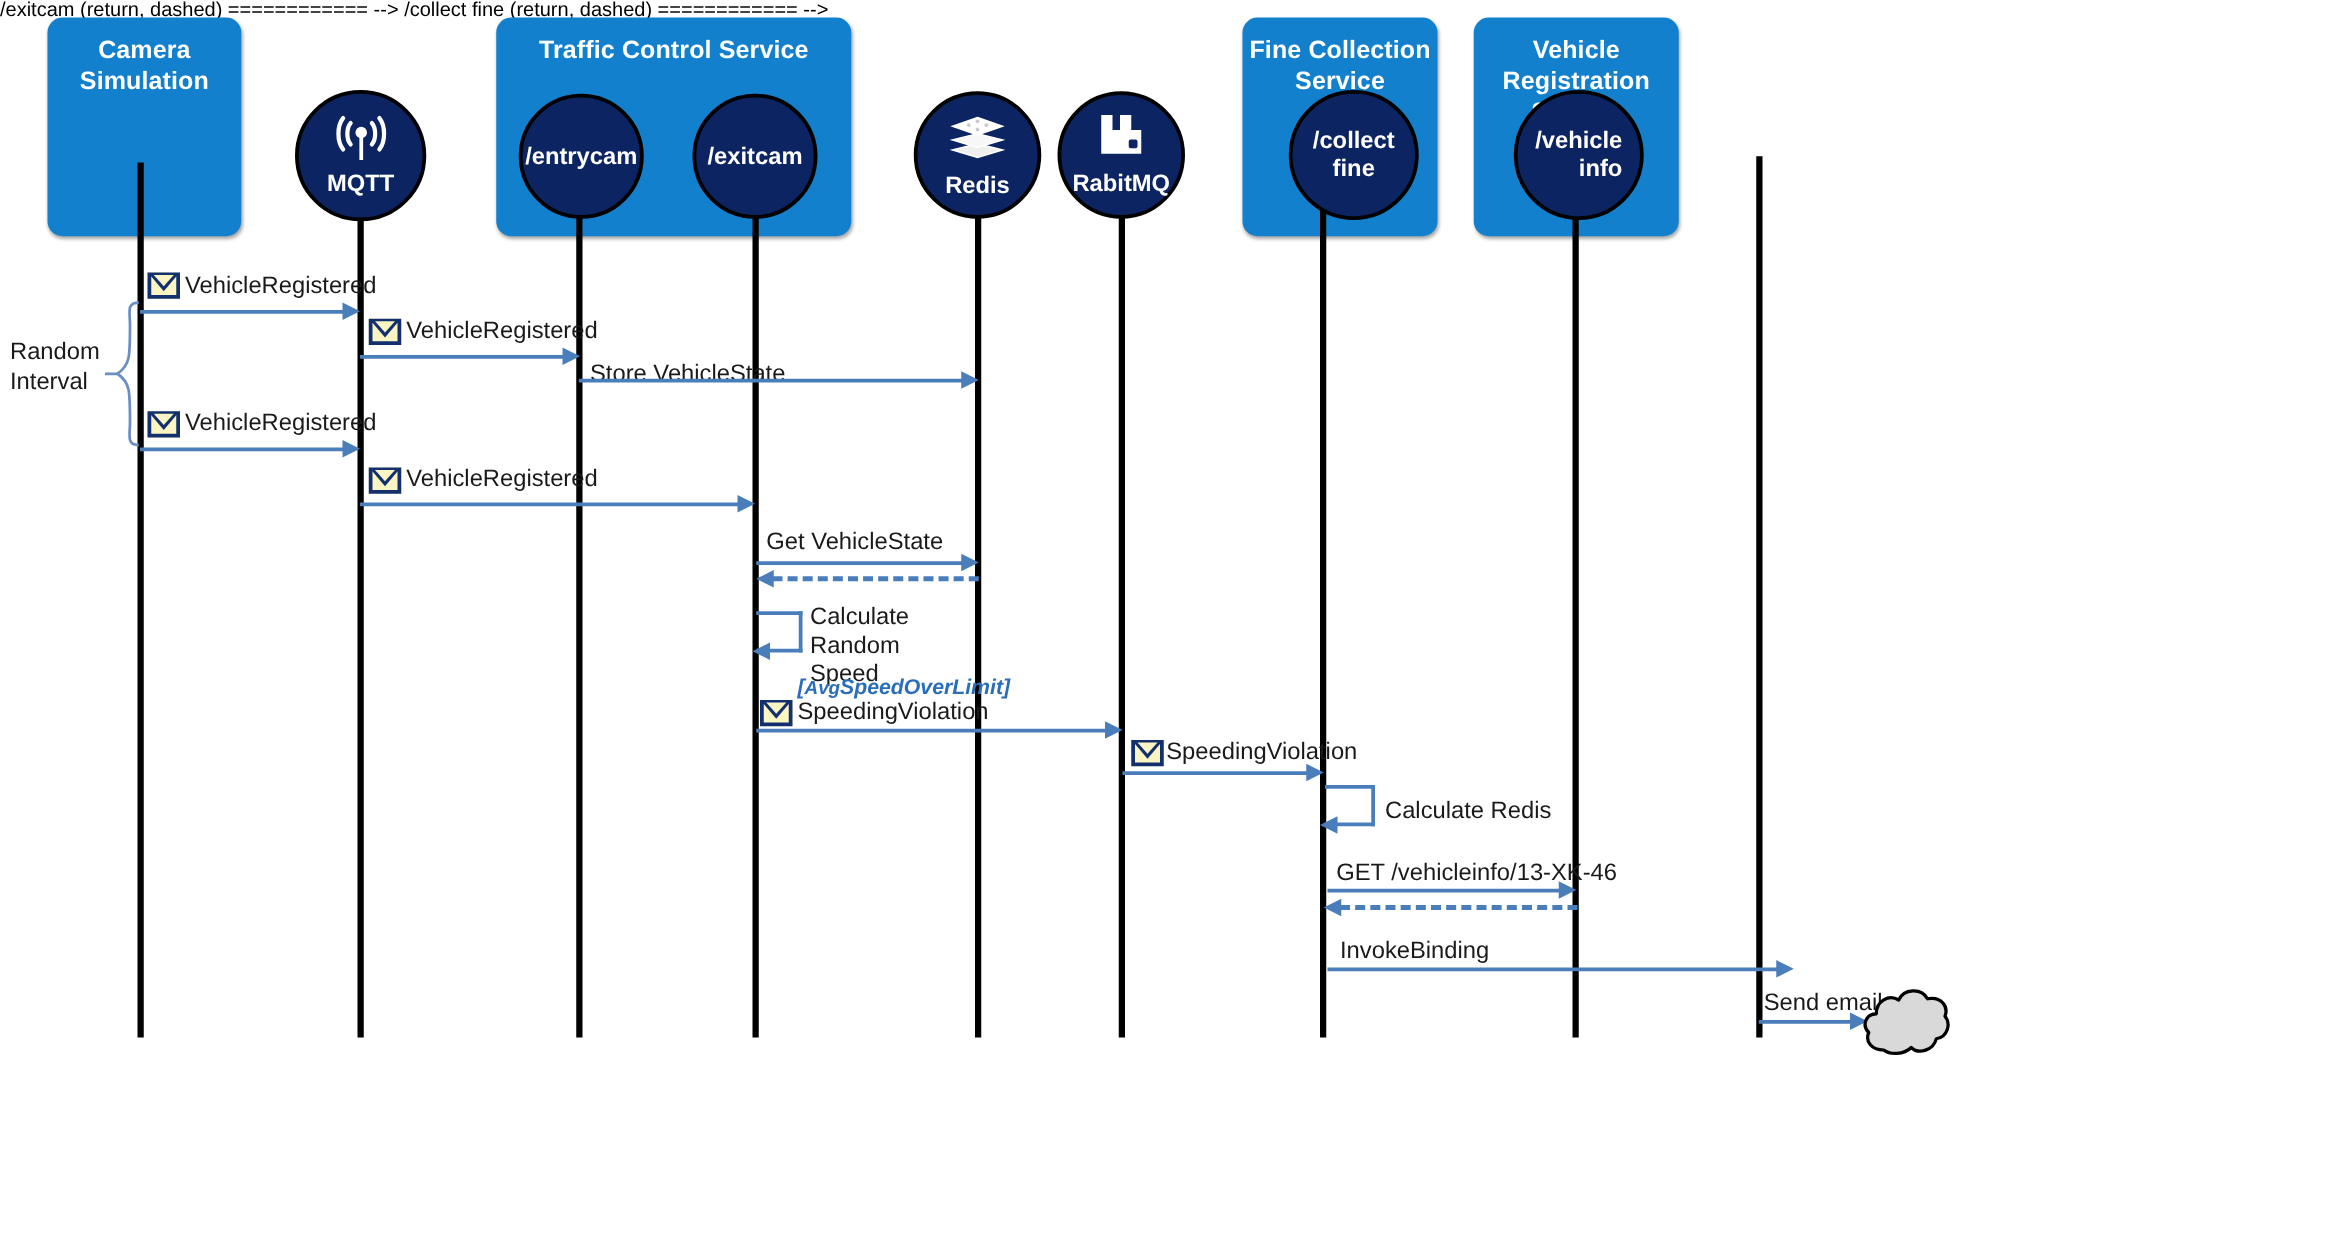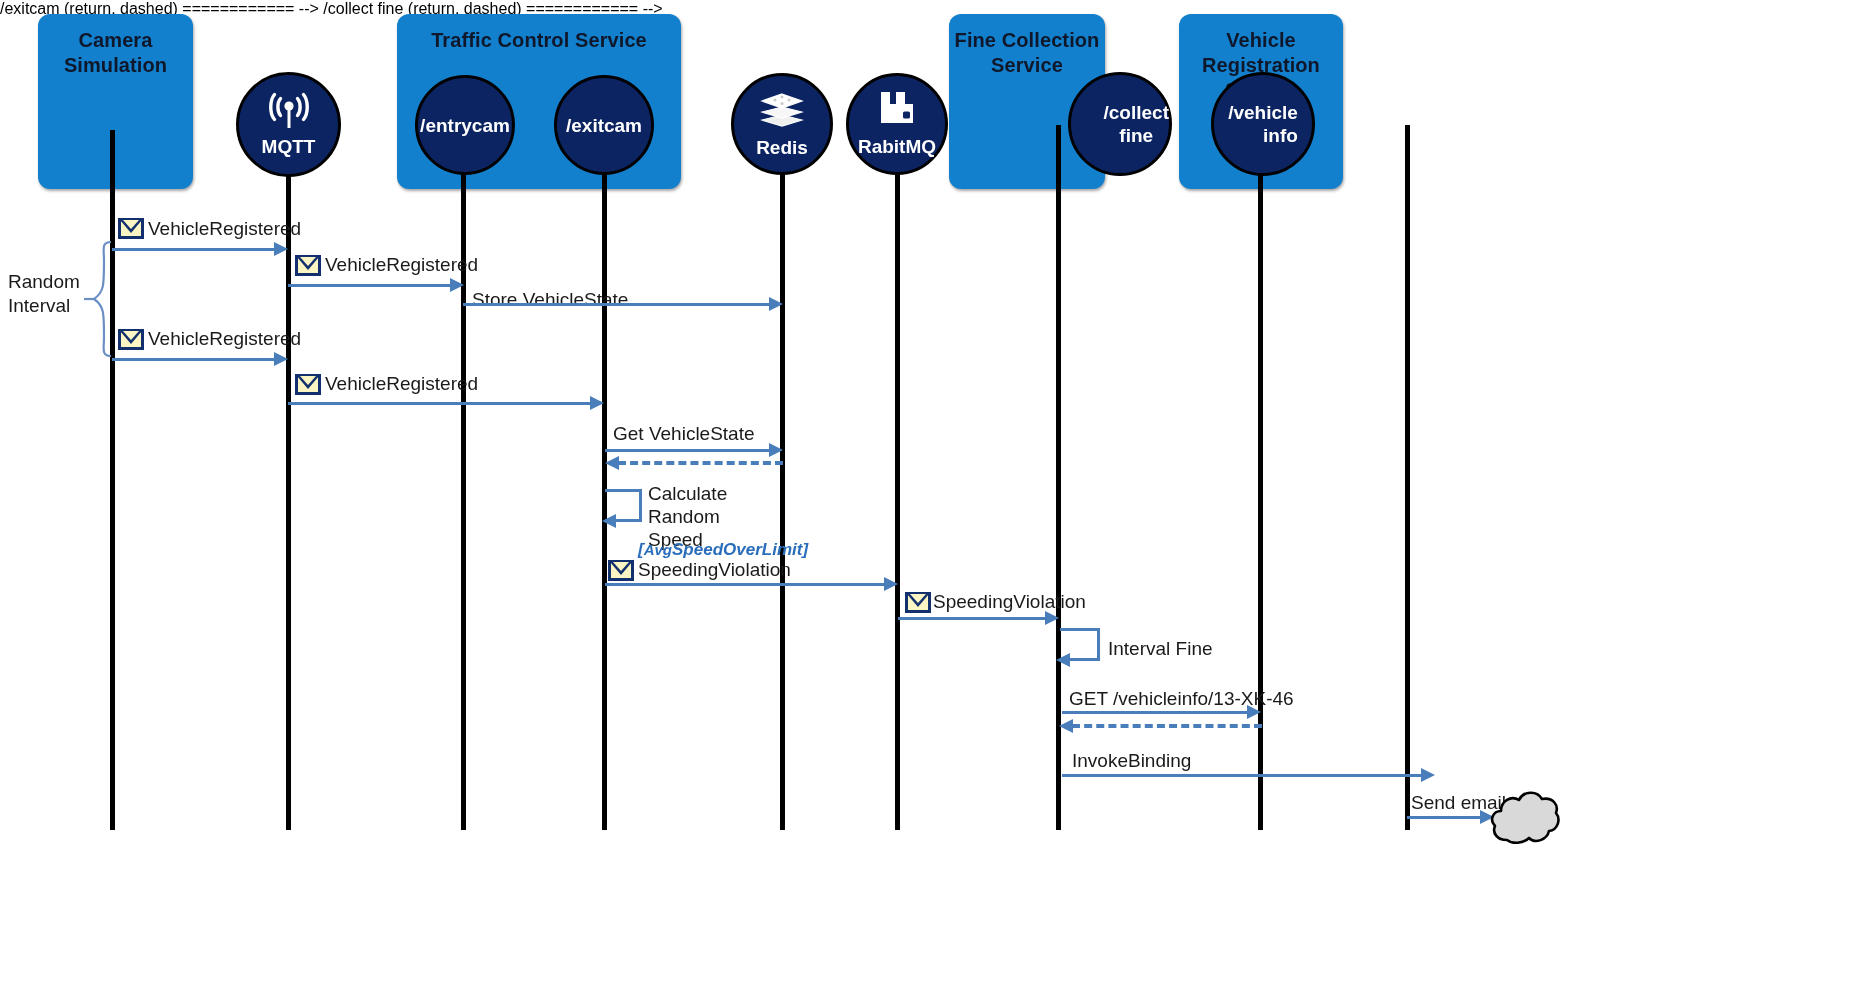--- a/index.html
+++ b/index.html
@@ -1,21 +1,21 @@
 <!DOCTYPE html>
 <html><head>
 <meta charset="utf-8">
 <style>
   html,body{margin:0;padding:0;background:#ffffff;}
   body{font-family:"Liberation Sans", sans-serif;}
   #canvas{position:relative;width:1860px;height:1007px;background:#ffffff;overflow:hidden;}
 
   
   .svc-box{position:absolute;background:#1380ce;border-radius:12px;box-shadow:1px 2px 3px rgba(0,0,0,.35);}
-  .svc-title{position:absolute;left:0;right:0;top:14px;text-align:center;color:#0f172a;
+  .svc-title{position:absolute;left:0;right:0;top:14px;text-align:center;color:#ffffff;
              font-weight:bold;font-size:20px;line-height:25px;letter-spacing:.1px;}
 
   
   .node{position:absolute;border-radius:50%;background:#0c2461;border:3px solid #000000;
         display:flex;flex-direction:column;align-items:center;justify-content:center;
         color:#ffffff;font-weight:bold;text-align:center;box-sizing:border-box;}
   .node .lbl{font-size:19px;line-height:23px;}
   .node .icn{display:block;}
 
   
@@ -57,21 +57,21 @@
 
   
   <div class="svc-box" style="left:38px;top:14px;width:155px;height:175px;">
     <div class="svc-title">Camera Simulation</div>
   </div>
 
   <div class="svc-box" style="left:397px;top:14px;width:284px;height:175px;">
     <div class="svc-title">Traffic Control Service</div>
   </div>
 
-  <div class="svc-box" style="left:949px;top:14px;width:156px;height:175px;">
+  <div class="svc-box" style="left:994px;top:14px;width:156px;height:175px;">
     <div class="svc-title">Fine Collection Service</div>
   </div>
 
   <div class="svc-box" style="left:1179px;top:14px;width:164px;height:175px;">
     <div class="svc-title">Vehicle Registration Service</div>
   </div>
 
   
   <div class="lifeline" style="left:110px;top:130px;height:700px;"></div>
   <div class="lifeline" style="left:286px;top:125px;height:705px;"></div>
@@ -131,21 +131,21 @@
           <circle cx="15" cy="11" r="1.5"></circle>
             <circle cx="29" cy="11" r="1.5"></circle>
           <circle cx="22" cy="14.5" r="1.5"></circle>
             <circle cx="22" cy="8" r="1.5"></circle>
         </g>
       </svg>
     </span>
     <span class="lbl">Redis</span>
   </div>
 
-  <div class="node" style="left:1068px;top:72px;width:104px;height:104px;align-items:flex-end;">
+  <div class="node" style="left:1031px;top:72px;width:104px;height:104px;">
     <span class="lbl" style="white-space:pre-line;">/collect<br>fine</span>
   </div>
 
   <div class="node" style="left:1211px;top:72px;width:104px;height:104px;text-align:right;">
     <span class="lbl" style="white-space:pre-line;">/vehicle<br>info</span>
   </div>
 
 
   
   <div class="lbl-note" style="left:8px;top:270px;width:80px;text-align:left;">
@@ -210,21 +210,21 @@
 
   
   <div class="env" style="left:905px;top:592px;"></div>
   <div class="msg" style="left:933px;top:590px;">SpeedingViolation</div>
   <div class="arr" style="left:898px;top:617px;width:150px;"></div>
   <div class="arrow-head right" style="left:1045px;top:611px;"></div>
 
   
   <div class="selfloop" style="left:1060px;top:628px;width:40px;height:33px;"></div>
   <div class="arrow-head left" style="left:1056px;top:653px;"></div>
-  <div class="msg" style="left:1108px;top:637px;">Interval Fine</div>
+  <div class="msg" style="left:1108px;top:637px;">Calculate Redis</div>
 
   
   <div class="msg" style="left:1069px;top:687px;">
     <b>GET</b>
     <span>/vehicleinfo/13-XK-46</span>
   </div>
   <div class="arr" style="left:1062px;top:711px;width:190px;"></div>
   <div class="arrow-head right" style="left:1247px;top:705px;"></div>
 
    /collect fine (return, dashed) ============ --&gt;

